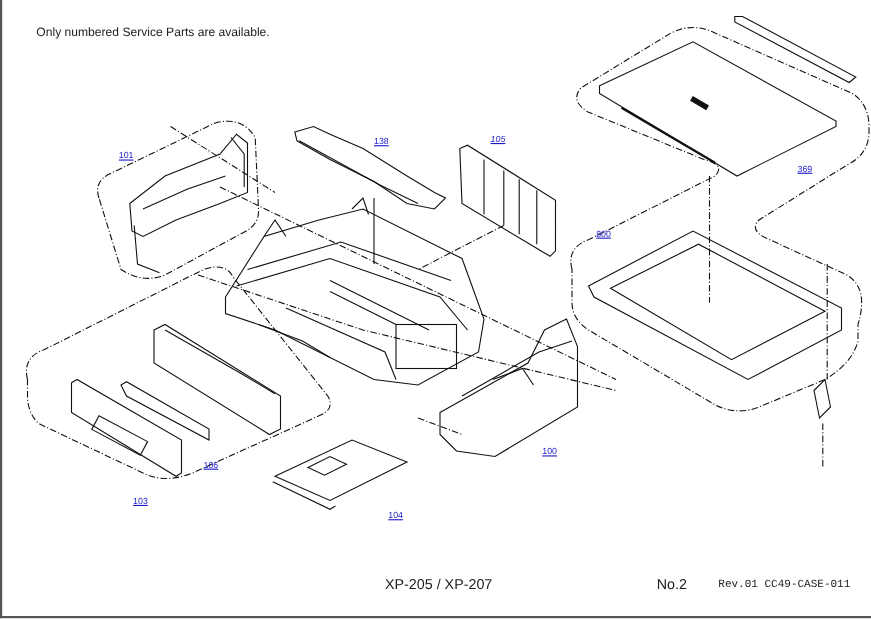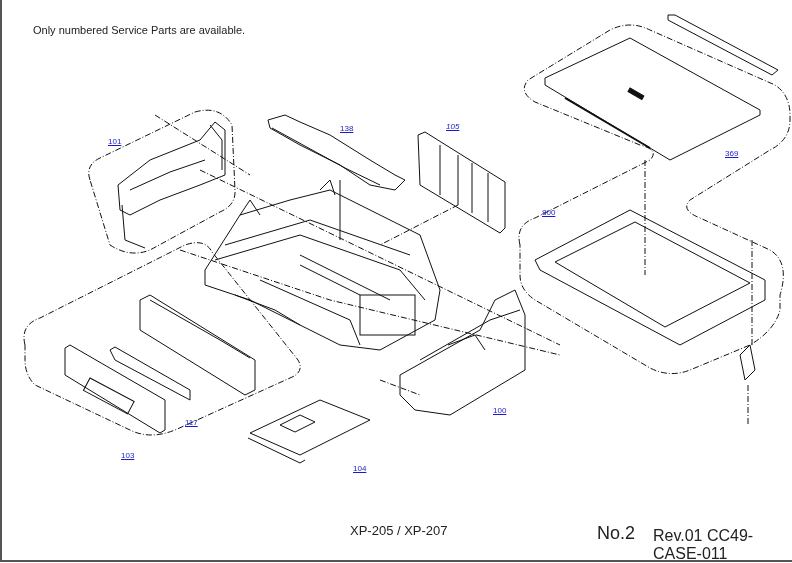--- a/index.html
+++ b/index.html
@@ -1,21 +1,21 @@
 <!DOCTYPE html>
 <html><head>
 <meta charset="utf-8">
 <style>
   html, body { margin:0; padding:0; background:#fff; }
   body { width:792px; height:563px; position:relative; overflow:hidden; font-family:"Liberation Sans", sans-serif; }
   .frame { position:absolute; left:0; top:0; width:790px; height:560px; border-left:2px solid #555; border-bottom:2px solid #555; }
   .note { position:absolute; left:33px; top:24px; font-size:11px; color:#222; }
   .model { position:absolute; left:350px; top:523px; font-size:13px; color:#222; }
-  .pageno { position:absolute; left:597px; top:523px; font-size:18px; color:#222; }
-  .rev { position:absolute; left:653px; top:527px; font-size:16px; color:#222; }
+  .pageno { position:absolute; left:597px; top:523px; font-size:13px; color:#222; }
+  .rev { position:absolute; left:653px; top:527px; font-size:10px; color:#222;font-family:Liberation Mono, monospace; }
   .plabel { position:absolute; font-size:8px; color:#1a1acc; text-decoration:underline; cursor:pointer; }
   svg.dia { position:absolute; left:0; top:0; }
 </style>
 </head>
 <body>
 
 <div class="frame"></div>
 
 <div class="note">Only numbered Service Parts are available.</div>
 
@@ -103,19 +103,19 @@
     <line x1="748" y1="385" x2="748" y2="425" stroke-dasharray="6 2 1 2"></line>
   </g>
 </svg>
 
 <span class="plabel" style="left:108px;top:137px;">101</span>
 <span class="plabel" style="left:340px;top:124px;">138</span>
 <span class="plabel" style="left:446px;top:122px;font-style:italic;">105</span>
 <span class="plabel" style="left:725px;top:149px;">369</span>
 <span class="plabel" style="left:542px;top:176px;margin-top:32px;">800</span>
 <span class="plabel" style="left:493px;top:406px;">100</span>
-<span class="plabel" style="left:185px;top:418px;">117</span>
+<span class="plabel" style="left:185px;top:418px;">106</span>
 <span class="plabel" style="left:121px;top:451px;">103</span>
 <span class="plabel" style="left:353px;top:464px;">104</span>
 
 <div class="model">XP-205 / XP-207</div>
 <div class="pageno">No.2</div>
 <div class="rev">Rev.01  CC49-CASE-011</div>
 
 </body></html>

